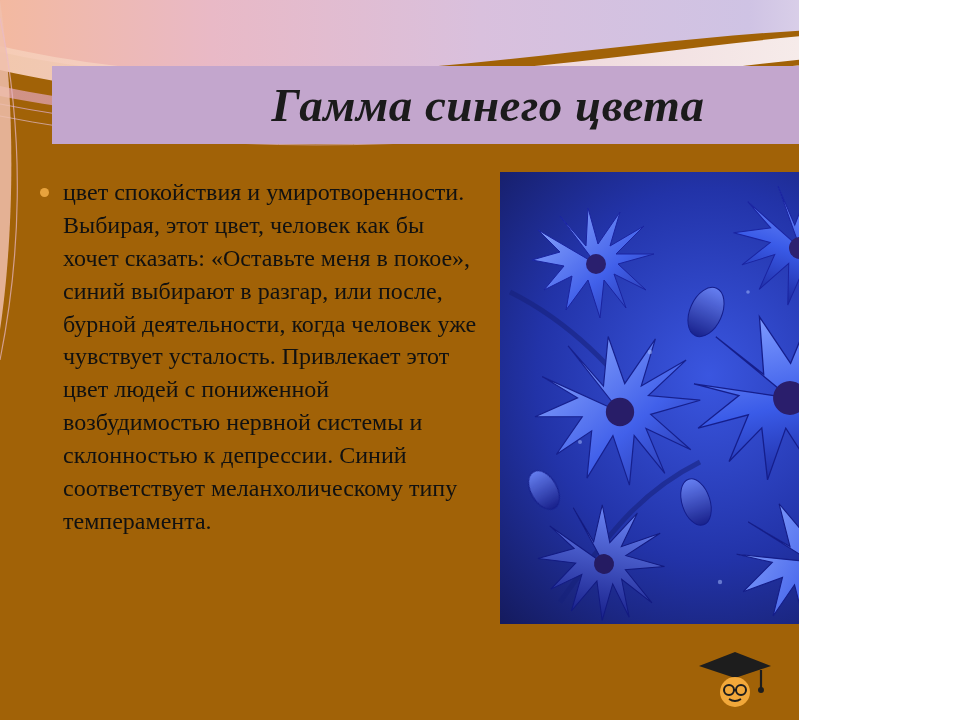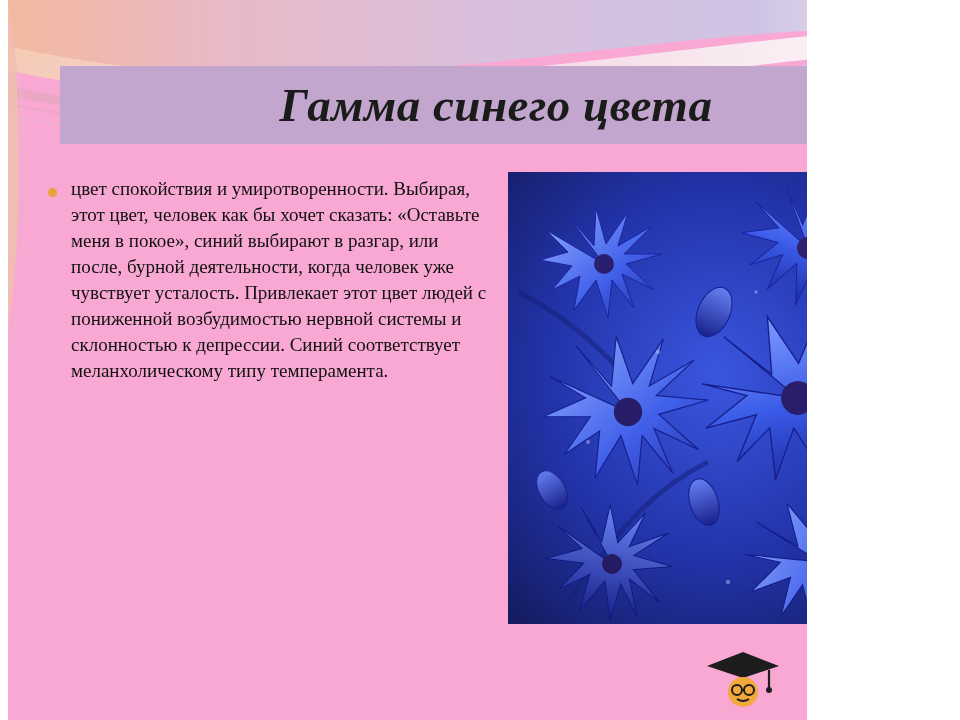--- a/index.html
+++ b/index.html
@@ -10,24 +10,24 @@
     width: 960px;
     height: 720px;
     overflow: hidden;
     font-family: "Liberation Serif", serif;
     background: #ffffff;
     position: relative;
   }
 
   #slide {
     position: absolute;
-    left: 8px; top: 0;
+    left: 0; top: 0;
     width: 799px;
     height: 720px;
-    background: #f9a8d4;
+    background: #a16207;
     overflow: hidden;
   }
 
   
   #deco-top {
     position: absolute;
     left: 0; top: 0;
     width: 960px;
     height: 150px;
     pointer-events: none;
@@ -79,21 +79,21 @@
     width: 9px;
     height: 9px;
     border-radius: 50%;
     background: #e8a33d;
     margin-top: 12px;
     margin-right: 14px;
   }
   .bullet-text {
     flex: 1 1 auto;
     font-family: "Liberation Serif", serif;
-    font-size: 19px;
+    font-size: 24px;
     line-height: 1.37;
     color: #111111;
     text-align: left;
   }
 
   
   #picture-frame {
     position: absolute;
     left: 500px;
     top: 172px;

